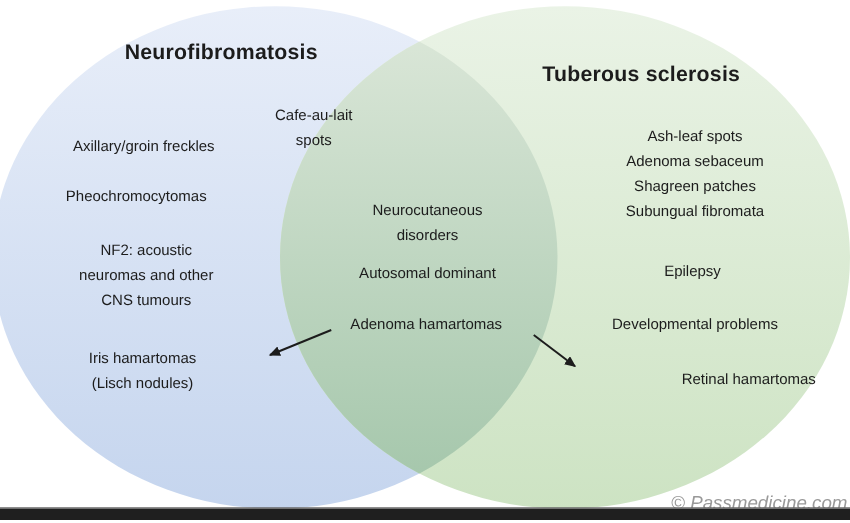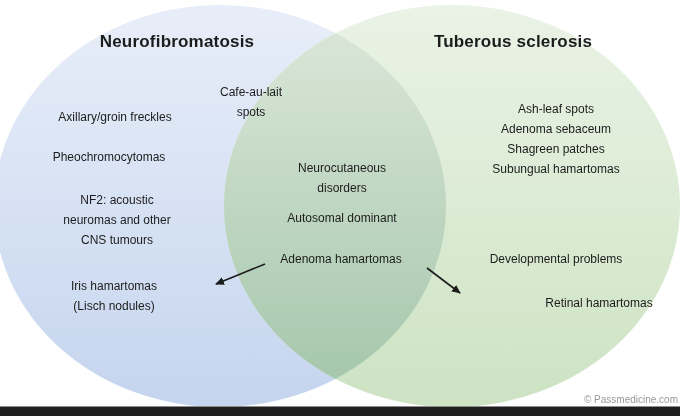--- a/index.html
+++ b/index.html
@@ -31,21 +31,22 @@
   }
   .label.title {
     font-size: 17px;
     font-weight: bold;
     letter-spacing: 0.2px;
   }
   .watermark {
     position: absolute;
     right: 2px;
     top: 394px;
-    font-size: 10px;
+    font-size: 15px;
+    font-style: italic;
     color: #999999;
     white-space: pre;
   }
   .bottom-bar {
     position: absolute;
     left: 0;
     bottom: 0;
     width: 100%;
     height: 9px;
     background: #1f1f1f;
@@ -106,27 +107,28 @@
   <div class="label" style="left:114px; top:296px;">Iris hamartomas
 (Lisch nodules)</div>
 
   <div class="label" style="left:342px; top:167px;margin-top:11px;">Neurocutaneous
 disorders</div>
 
   <div class="label" style="left:342px; top:218px;">Autosomal dominant</div>
 
   <div class="label" style="left:341px; top:259px;">Adenoma hamartomas</div>
 
-  <div class="label title" style="left:513px; top:42px;">Tuberous sclerosis</div>
+  <div class="label title" style="left:513px; top:60px;">Tuberous sclerosis</div>
 
   <div class="label" style="left:556px; top:139px;">Ash-leaf spots
 Adenoma sebaceum
 Shagreen patches
-Subungual hamartomas</div>
+Subungual fibromata</div>
 
+  <div class="label" style="left:554px; top:217px;">Epilepsy</div>
 
   <div class="label" style="left:556px; top:259px;">Developmental problems</div>
 
   <div class="label" style="left:555px; top:303px;margin-left:44px;">Retinal hamartomas</div>
 
   <div class="watermark" style="color: rgb(153, 153, 153);">© Passmedicine.com</div>
 
   <div class="bottom-bar" style="background: rgb(31, 31, 31);"></div>
 
 </div>

